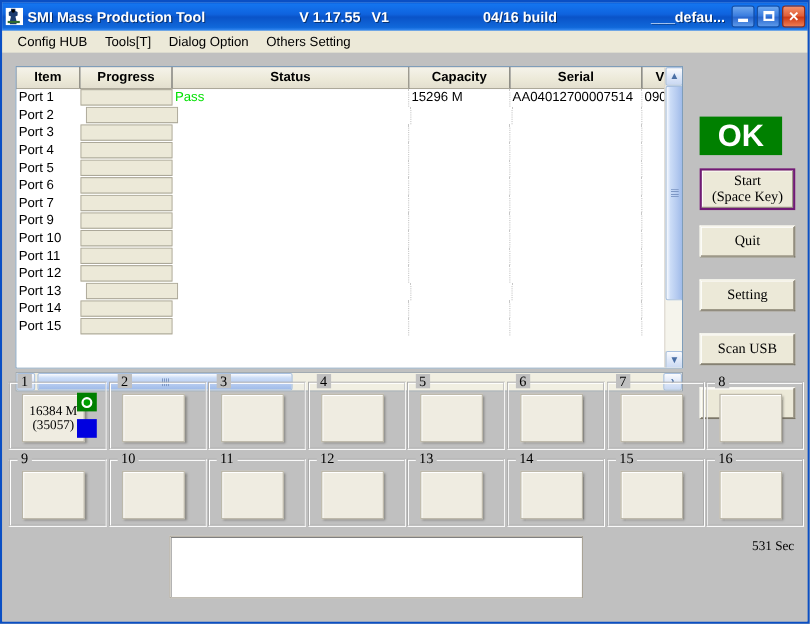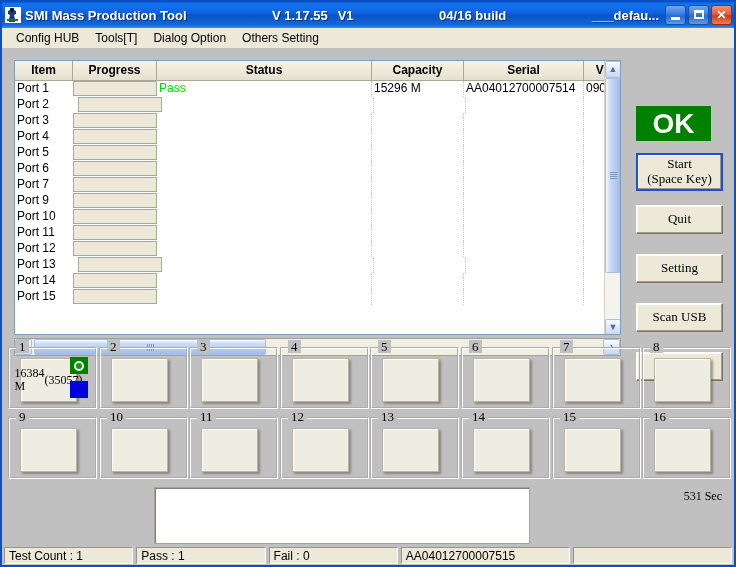--- a/index.html
+++ b/index.html
@@ -173,41 +173,41 @@
     background:#ece9d8;
     border:1px solid #7b7669;
     border-top-color:#fdfdf8;border-left-color:#fdfdf8;
     box-shadow:inset -1px -1px 0 #9d9887, inset 1px 1px 0 #ffffff;
     font-family:"Liberation Serif",serif;
     font-size:13px;color:#000;text-align:center;
     display:flex;align-items:center;justify-content:center;
     box-sizing:border-box;line-height:1.15;
     cursor:default;
   }
-  .rbtn.default{border:2px solid #1d4ed8;font-family:Liberation Serif, serif;}
+  .rbtn.default{border:2px solid #701a75;font-family:Liberation Serif, serif;}
 
   
   .grid{position:absolute;left:6px;top:299px;width:724px;height:130px;}
   .gbox{
     position:absolute;
     border:2px groove #fff;
     box-sizing:border-box;
   }
   .gbox .lbl{
     position:absolute;left:6px;top:-9px;
     background:#c0c0c0;padding:0 3px;
     font-family:"Liberation Serif",serif;font-size:13px;color:#000;line-height:13px;
   }
   .gbox .tile{
     position:absolute;left:10px;top:9px;width:57px;height:44px;
     background:#efece1;
     box-shadow: inset 1px 1px 0 #ffffff, 2px 2px 2px rgba(90,88,80,.55);
     border:1px solid #b8b4a6;
     box-sizing:border-box;
-    display:flex;flex-direction:row;align-items:center;justify-content:center;
+    display:flex;flex-direction:column;align-items:center;justify-content:center;
     font-family:"Liberation Serif",serif;font-size:12px;color:#000;line-height:1.05;
   }
   .gbox .led{
     position:absolute;right:7px;top:8px;width:18px;height:17px;
     background:#008000;display:flex;align-items:center;justify-content:center;
   }
   .gbox .led i{
     width:10px;height:10px;border-radius:50%;
     border:2px solid #ffffff;background:#00a000;box-sizing:border-box;display:block;
   }
@@ -593,21 +593,14 @@
           <div class="tile">
             <span></span>
             <span></span>
           </div>
         </div>
       </div>
 
     <div class="logbox"></div>
     <div class="sec">531 Sec</div>
 
-    <div class="statusbar" id="statusbar">
-        <div class="sb-p" style="width: 130px;">Test Count : 1</div>
-        <div class="sb-p" style="width: 130px;">Pass : 1</div>
-        <div class="sb-p" style="width: 130px;">Fail : 0</div>
-        <div class="sb-p" style="width: 170px;">AA04012700007515</div>
-        <div class="sb-p" style="width: 160px; flex: 1 1 auto;"></div>
-      </div>
   </div>
 </div>
 
 </body></html>

